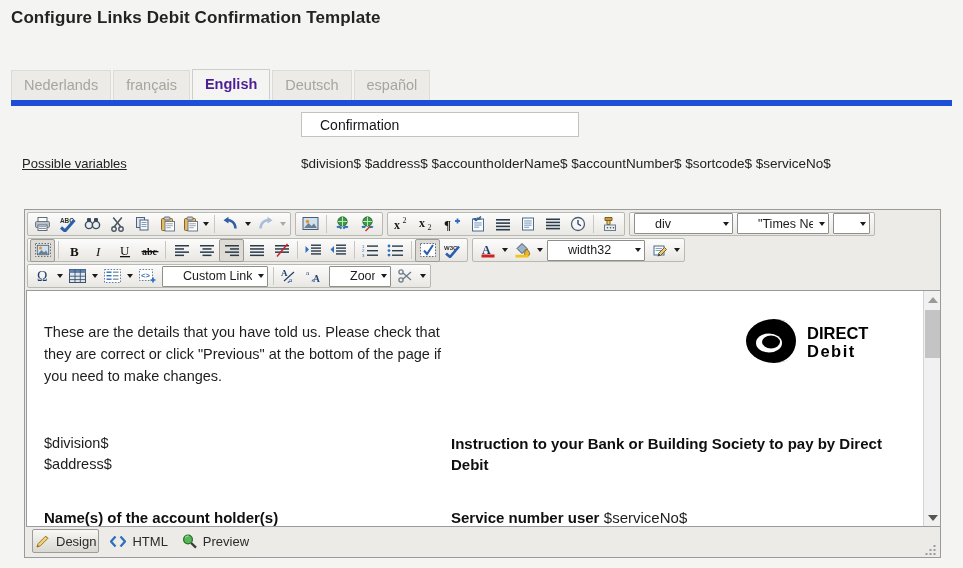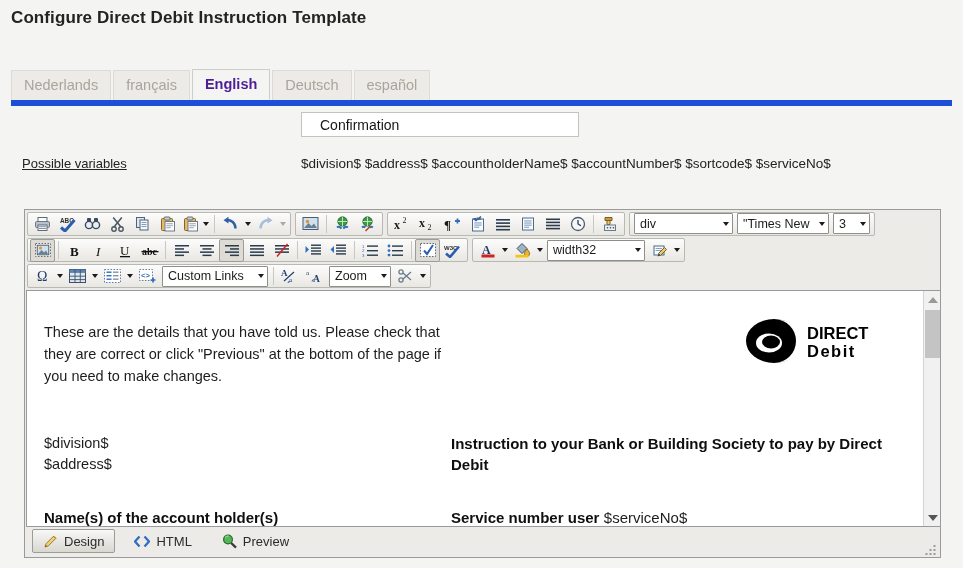--- a/index.html
+++ b/index.html
@@ -85,21 +85,21 @@
   .cflag{width:10px;height:21px;display:flex;align-items:center;justify-content:center;cursor:pointer;}
   .cflag:after{
     content:"";border-left:3.5px solid transparent;border-right:3.5px solid transparent;
     border-top:4px solid #1b1b1b;
   }
   .cflag.dim:after{border-top-color:#a9a9a9;}
   .vsep{width:1px;height:18px;background:#c9c7c2;margin:0 3px;}
   .sel{
     height:21px;background:#fff;border:1px solid #8f8f8a;border-radius:1px;
     display:flex;align-items:center;justify-content:space-between;
-    font-size:12.5px;color:#1b1b1b;padding:0 3px 0 5px;margin:0 2px;
+    font-size:12.5px;color:#1b1b1b;padding:0 3px 0 20px;margin:0 2px;
     box-sizing:border-box;cursor:pointer;font-family:"Liberation Sans",sans-serif;
   }
   .sel:after{
     content:"";border-left:3.5px solid transparent;border-right:3.5px solid transparent;
     border-top:4px solid #1b1b1b;margin-left:6px;
   }
   .sel.w-div{width:99px;}
   .sel.w-font{width:92px;}
   .sel.w-size{width:37px;}
   .sel.w-style{width:98px;}
@@ -148,38 +148,38 @@
     background:#c4c4c4;cursor:pointer;
   }
 
   
   .viewtabs{
     position:absolute;left:1px;bottom:1px;height:30px;width:915px;
     display:flex;align-items:center;padding-left:6px;box-sizing:border-box;
   }
   .vtab{
     display:flex;align-items:center;gap:6px;height:22px;
-    font-size:13px;color:#2b2b2b;padding:0 10px;margin-right:8px;
+    font-size:13px;color:#2b2b2b;padding:0 2px;margin-right:8px;
     cursor:pointer;border:1px solid transparent;border-radius:2px;
   }
   .vtab.active{
     background:linear-gradient(#f7f7f5,#d9d7d2);
     border:1px solid #9c9c98;
   }
   .resize-grip{
     position:absolute;right:3px;bottom:3px;width:12px;height:12px;
     cursor:nwse-resize;
   }
 </style>
 </head>
 <body>
 
 <div class="page">
 
-  <div class="page-title">Configure Direct Debit Instruction Template</div>
+  <div class="page-title">Configure Links Debit Confirmation Template</div>
 
   <div class="tabstrip">
     <div class="tabs" id="lang-tabs">
         <div class="lang-tab">Nederlands</div>
         <div class="lang-tab">français</div>
         <div class="lang-tab active">English</div>
         <div class="lang-tab">Deutsch</div>
         <div class="lang-tab">español</div>
       </div>
   </div>

